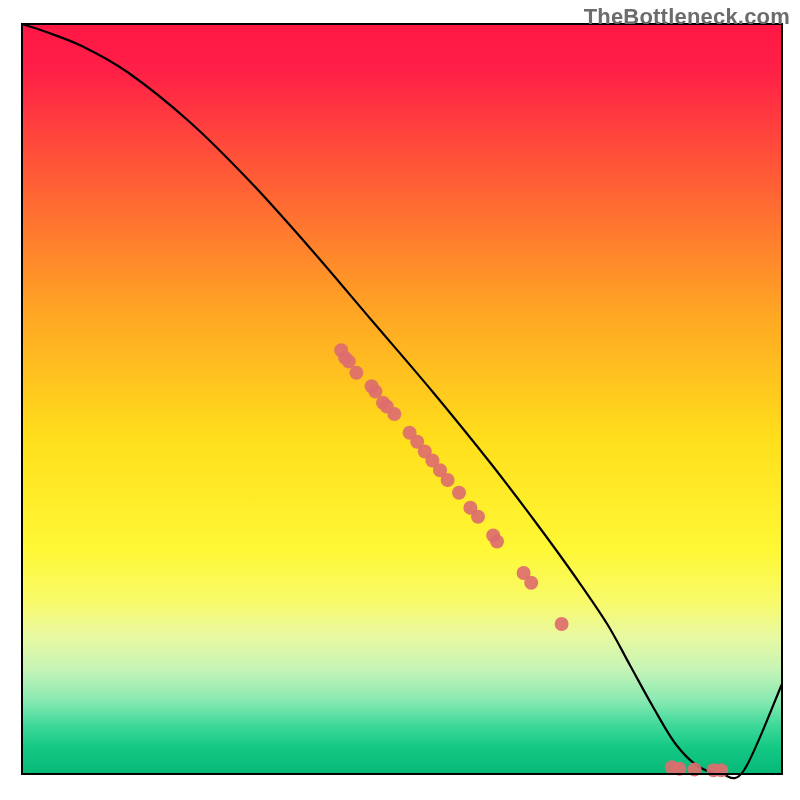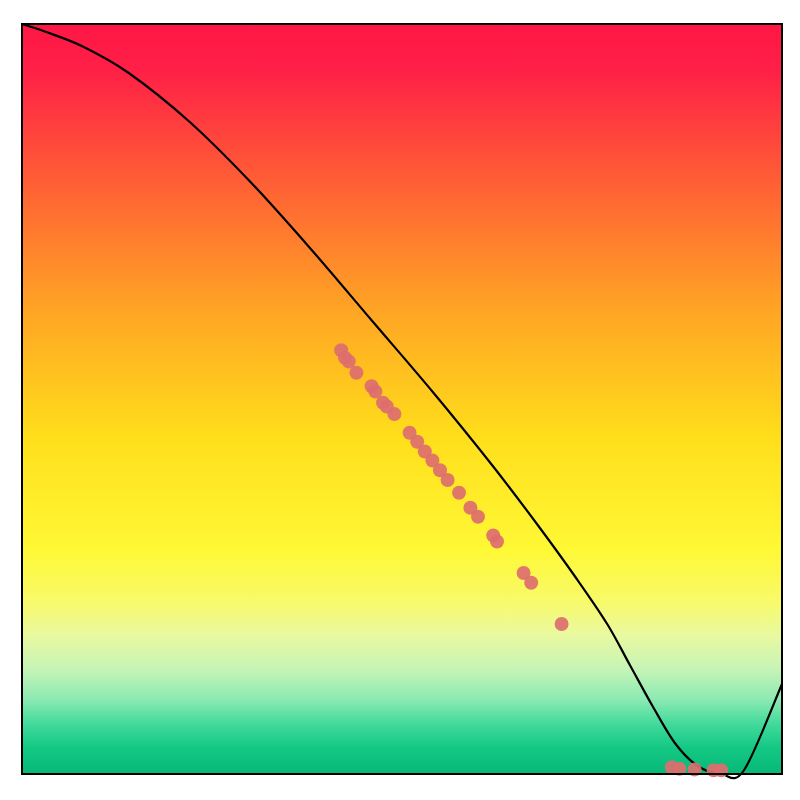--- a/index.html
+++ b/index.html
@@ -83,13 +83,14 @@
         <circle cx="561.6" cy="624" r="7" fill="#dd6e6e" fill-opacity="0.92"></circle>
         <circle cx="671.8" cy="767.25" r="7" fill="#dd6e6e" fill-opacity="0.92"></circle>
         <circle cx="679.4" cy="768.75" r="7" fill="#dd6e6e" fill-opacity="0.92"></circle>
         <circle cx="694.6" cy="769.5" r="7" fill="#dd6e6e" fill-opacity="0.92"></circle>
         <circle cx="713.6" cy="770.25" r="7" fill="#dd6e6e" fill-opacity="0.92"></circle>
         <circle cx="721.2" cy="770.25" r="7" fill="#dd6e6e" fill-opacity="0.92"></circle>
       </g>
 
     <rect id="frame" fill="none" stroke="#000" stroke-width="2" x="22" y="24" width="760" height="750"></rect>
   </svg>
+  <div class="watermark">TheBottleneck.com</div>
 </div>
 
 </body></html>

